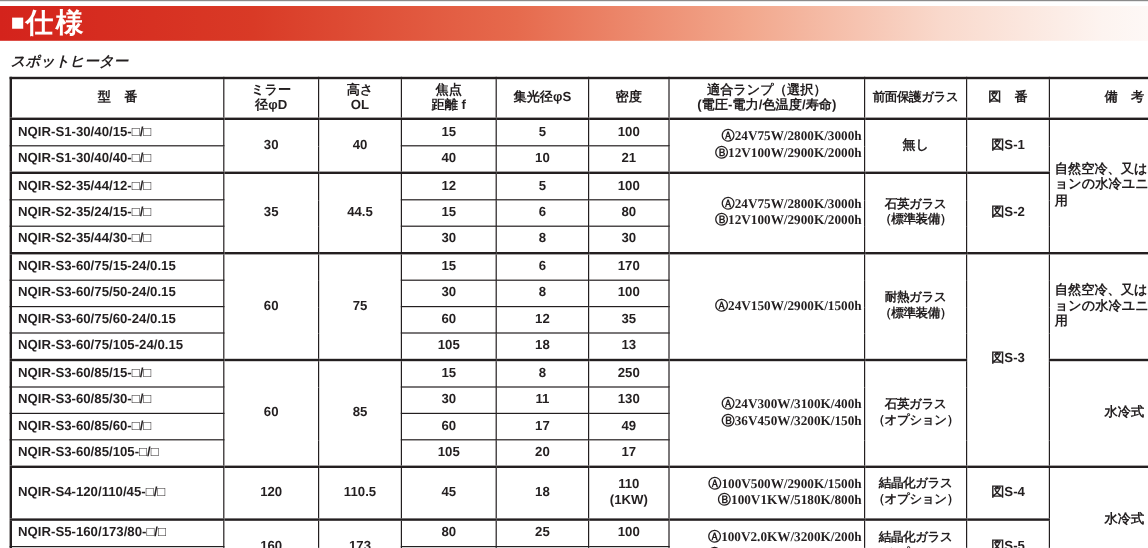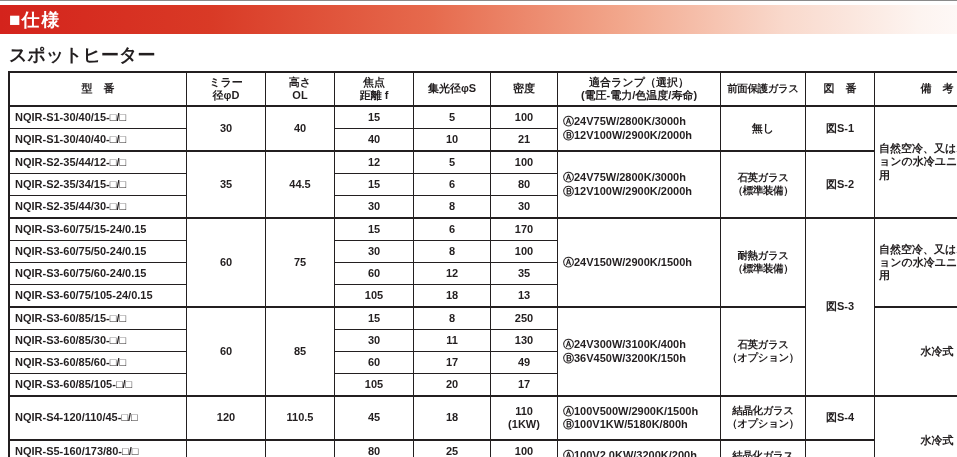--- a/index.html
+++ b/index.html
@@ -1,29 +1,29 @@
 <!DOCTYPE html>
 <html><head>
 <meta charset="utf-8">
 <style>
   html,body{margin:0;padding:0;background:#ffffff;}
   body{width:957px;height:457px;font-family:"Liberation Sans","DejaVu Sans",sans-serif;color:#231f20;overflow:hidden;}
   .top-edge{height:1px;background:#8a8a8a;width:957px;}
   .banner{margin-top:4px;height:29px;display:flex;align-items:center;padding-left:9px;box-sizing:border-box;
     background:linear-gradient(90deg,#d4231c 0%,#d93a26 22%,#e66a4d 45%,#f2a78c 65%,#f9d9cc 82%,#fdf4f0 96%,#fef8f6 100%);}
   .banner .marker{color:#ffffff;font-size:19px;font-weight:bold;line-height:1;margin-right:1px;}
-  .banner .title{color:#ffffff;font-size:18px;font-weight:bold;letter-spacing:2px;line-height:1;}
-  .section-title{margin:9px 0 4px 9px;font-size:18px;font-weight:bold;}
+  .banner .title{color:#ffffff;font-size:23px;font-weight:bold;letter-spacing:2px;line-height:1;}
+  .section-title{margin:9px 0 4px 9px;font-size:12px;font-weight:bold;font-style:italic;}
   table{border-collapse:collapse;table-layout:fixed;margin-left:8px;width:940px;}
   th,td{border:1px solid #231f20;font-size:11px;font-weight:bold;color:#231f20;padding:1px 2px;line-height:1.2;}
   th{height:30px;text-align:center;vertical-align:middle;}
   td{height:19px;vertical-align:middle;text-align:center;}
   tr.tall td{height:40px;}
   td.model{text-align:left;padding-left:5px;}
-  td.lamp{text-align:left;padding-left:5px;}
+  td.lamp{text-align:right;padding-left:5px;font-family:Liberation Serif, serif;}
   td.remarks-multi{text-align:left;padding:1px 4px;word-break:break-all;}
   .fit{font-size:10.5px;letter-spacing:-0.4px;font-family:Liberation Mono, monospace;}
   table{border:2px solid #231f20;}
   th{border-bottom-width:2px;}
   tr.block-start td{border-top-width:2px;}
 </style>
 </head>
 <body>
 
 <div class="top-edge"></div>
@@ -97,21 +97,21 @@
         <div>Ⓐ24V75W/2800K/3000h</div>
         <div>Ⓑ12V100W/2900K/2000h</div>
       </td>
       <td rowspan="3" class="fit">
         <div>石英ガラス</div>
         <div>（標準装備）</div>
       </td>
       <td rowspan="3">図S-2</td>
     </tr>
     <tr>
-      <td class="model">NQIR-S2-35/34/15-□/□</td>
+      <td class="model">NQIR-S2-35/24/15-□/□</td>
       <td>15</td>
       <td>6</td>
       <td>80</td>
     </tr>
     <tr>
       <td class="model">NQIR-S2-35/44/30-□/□</td>
       <td>30</td>
       <td>8</td>
       <td>30</td>
     </tr>

